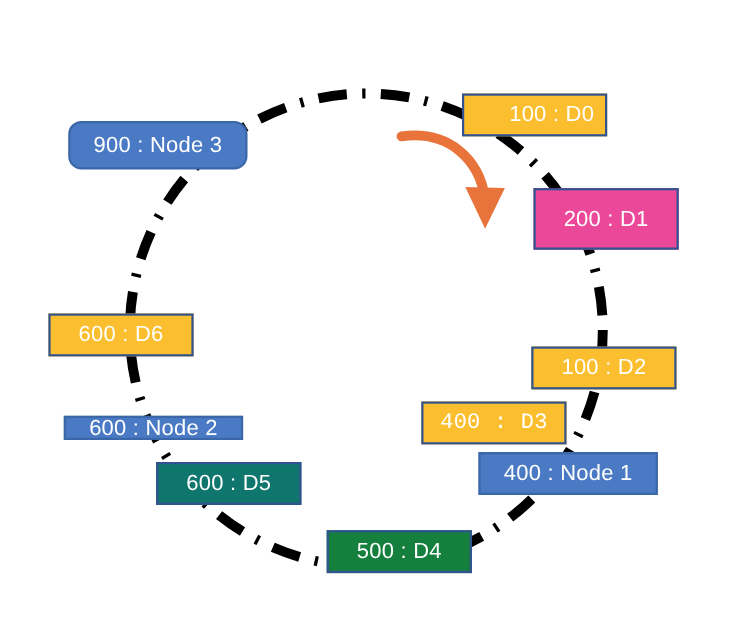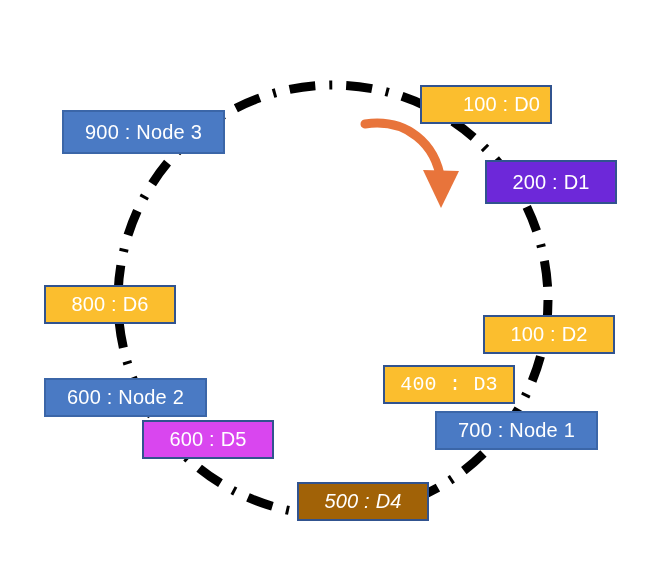--- a/index.html
+++ b/index.html
@@ -59,24 +59,24 @@
     <circle id="ring-circle" cx="333" cy="300" r="215" fill="none" stroke="#000000" stroke-width="9" stroke-linecap="butt" stroke-dasharray="26 14 3 14"></circle>
   </svg>
 
   <svg id="arrow-svg" viewBox="0 0 666 576" aria-hidden="true">
     <path id="arrow-curve" d="M 365 124 C 407 118 436 144 441 181" fill="none" stroke="#e8743b" stroke-width="9" stroke-linecap="round"></path>
     <polygon id="arrow-head" points="441,208 423,170 459,171" fill="#e8743b"></polygon>
   </svg>
 
   <div id="boxes-layer">
       <div class="node-box data" style="left: 420px; top: 85px; width: 132px; height: 39px; background: rgb(251, 190, 46); border-color: rgb(49, 83, 143); color: rgb(255, 255, 255); padding-left: 31px;">100 : D0</div>
-      <div class="node-box data" style="left: 485px; top: 160px; width: 132px; height: 44px; background: #6d28d9; border-color: rgb(49, 83, 143); color: rgb(255, 255, 255);">200 : D1</div>
+      <div class="node-box data" style="left: 485px; top: 171px; width: 132px; height: 56px; background: #ec4899; border-color: rgb(49, 83, 143); color: rgb(255, 255, 255);">200 : D1</div>
       <div class="node-box data" style="left: 483px; top: 315px; width: 132px; height: 39px; background: rgb(251, 190, 46); border-color: rgb(49, 83, 143); color: rgb(255, 255, 255);">100 : D2</div>
       <div class="node-box data" style="left: 383px; top: 365px; width: 132px; height: 39px; background: rgb(251, 190, 46); border-color: rgb(49, 83, 143); color: rgb(255, 255, 255); font-family: Liberation Mono, monospace;">400 : D3</div>
-      <div class="node-box node" style="left: 435px; top: 411px; width: 163px; height: 39px; background: rgb(74, 122, 196); border-color: rgb(59, 102, 168); color: rgb(255, 255, 255);">700 : Node 1</div>
-      <div class="node-box data" style="left: 297px; top: 482px; width: 132px; height: 39px; background: #a16207; border-color: rgb(49, 83, 143); color: rgb(255, 255, 255); font-style: italic;">500 : D4</div>
-      <div class="node-box data" style="left: 142px; top: 420px; width: 132px; height: 39px; background: #d946ef; border-color: rgb(49, 83, 143); color: rgb(255, 255, 255);">600 : D5</div>
-      <div class="node-box node" style="left: 44px; top: 378px; width: 163px; height: 39px; background: rgb(74, 122, 196); border-color: rgb(59, 102, 168); color: rgb(255, 255, 255);">600 : Node 2</div>
-      <div class="node-box data" style="left: 44px; top: 285px; width: 132px; height: 39px; background: rgb(251, 190, 46); border-color: rgb(49, 83, 143); color: rgb(255, 255, 255);">800 : D6</div>
-      <div class="node-box node" style="left: 62px; top: 110px; width: 163px; height: 44px; background: rgb(74, 122, 196); border-color: rgb(59, 102, 168); color: rgb(255, 255, 255);">900 : Node 3</div>
+      <div class="node-box node" style="left: 435px; top: 411px; width: 163px; height: 39px; background: rgb(74, 122, 196); border-color: rgb(59, 102, 168); color: rgb(255, 255, 255);">400 : Node 1</div>
+      <div class="node-box data" style="left: 297px; top: 482px; width: 132px; height: 39px; background: #15803d; border-color: rgb(49, 83, 143); color: rgb(255, 255, 255);">500 : D4</div>
+      <div class="node-box data" style="left: 142px; top: 420px; width: 132px; height: 39px; background: #0f766e; border-color: rgb(49, 83, 143); color: rgb(255, 255, 255);">600 : D5</div>
+      <div class="node-box node" style="left: 58px; top: 378px; width: 163px; height: 22px; background: rgb(74, 122, 196); border-color: rgb(59, 102, 168); color: rgb(255, 255, 255);">600 : Node 2</div>
+      <div class="node-box data" style="left: 44px; top: 285px; width: 132px; height: 39px; background: rgb(251, 190, 46); border-color: rgb(49, 83, 143); color: rgb(255, 255, 255);">600 : D6</div>
+      <div class="node-box node" style="left: 62px; top: 110px; width: 163px; height: 44px; background: rgb(74, 122, 196); border-color: rgb(59, 102, 168); color: rgb(255, 255, 255); border-radius: 12px;">900 : Node 3</div>
     </div>
 
 </div>
 
 </body></html>

